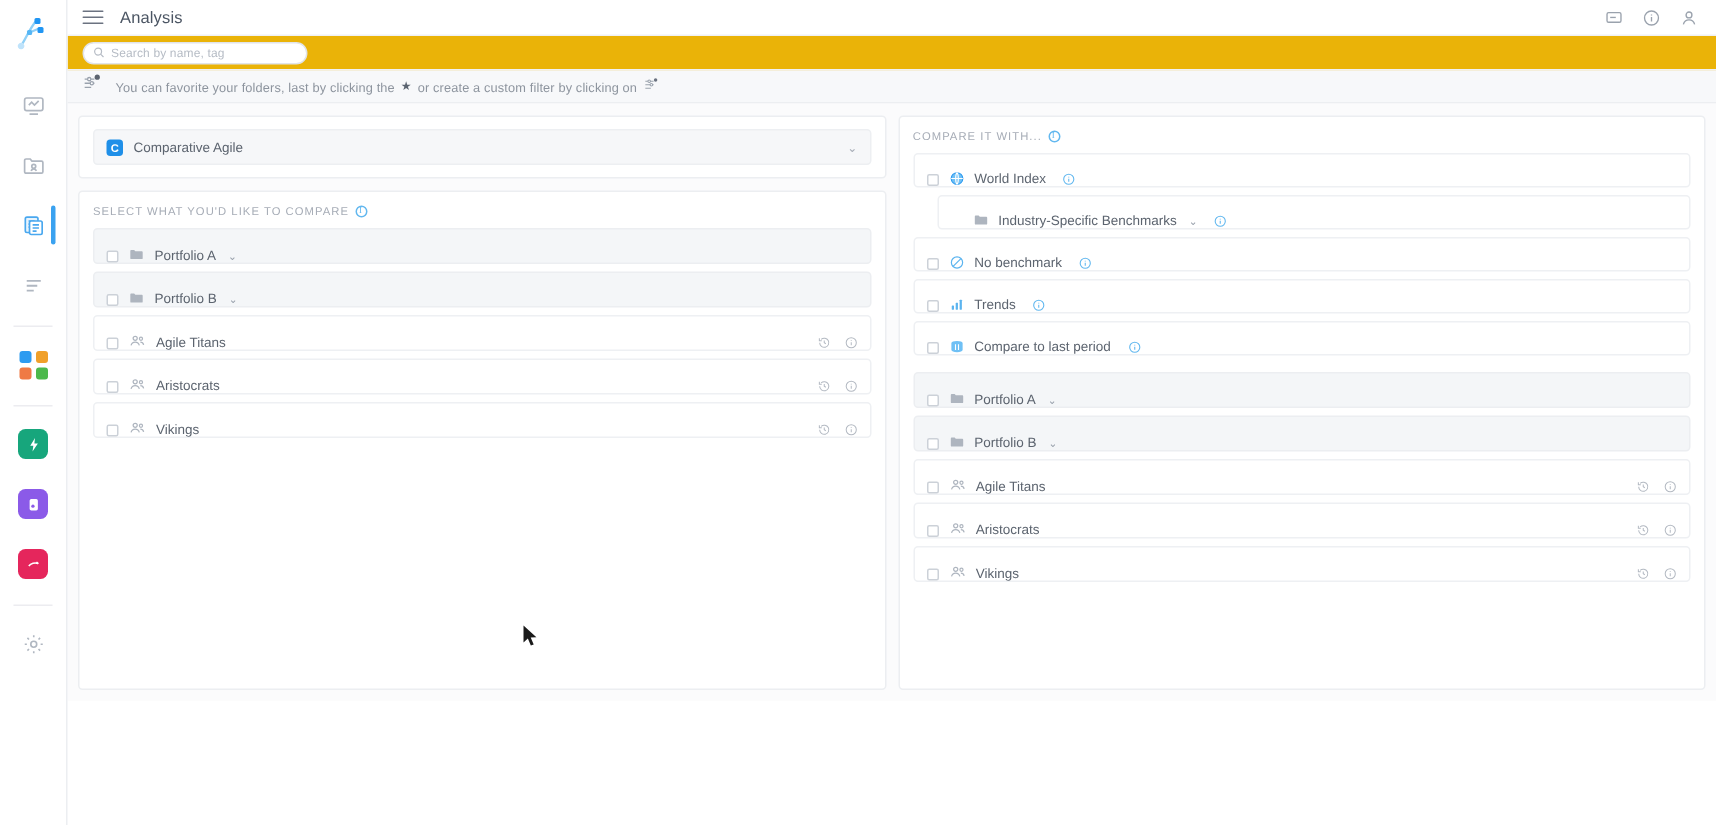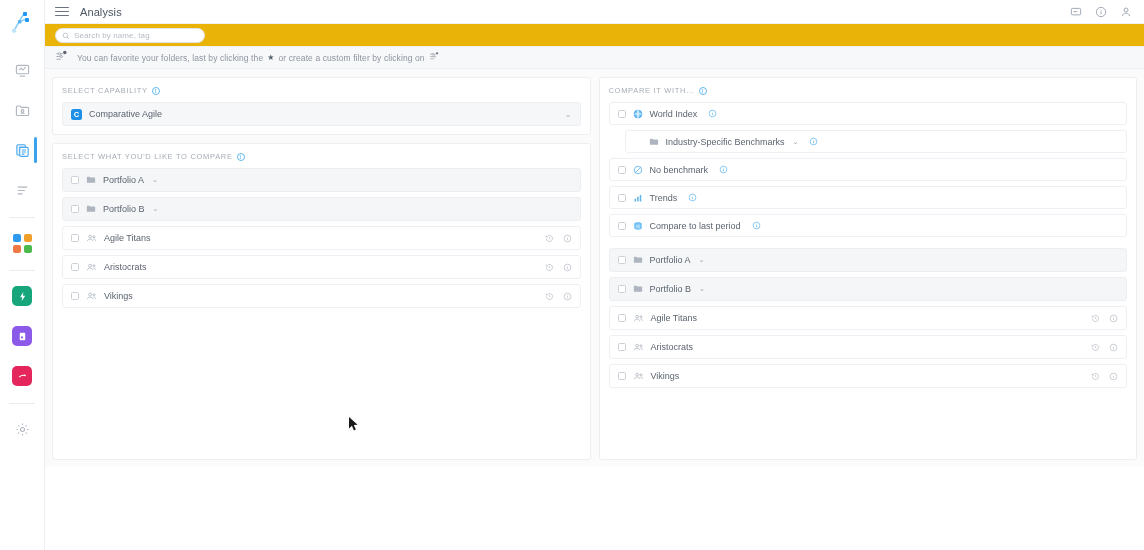--- a/index.html
+++ b/index.html
@@ -115,21 +115,21 @@
 
   .cbox {
     width:8px;height:8px;border:1px solid #ccd1d8;border-radius:1.5px;background:#fff;
     flex:0 0 8px; cursor:pointer;
   }
 
   
   .rows { display:flex; flex-direction:column; gap:5px; }
   .row {
     height: 24px; border:1px solid #eef0f3; border-radius:3px; background:#fff;
-    display:flex; align-items:center; padding: 0 8px; gap:7px; cursor:pointer;
+    display:flex; align-items:flex-end; padding: 0 8px; gap:7px; cursor:pointer;
   }
   .row.folder { background:#f4f6f8; border-color:#eceef1; }
   .row.tight { height:23px; }
   .row .name { font-size:9px; color:#5c646f; white-space:nowrap; }
   .row .chev-s { color:#98a0ab; font-size:7px; margin-left:1px; }
   .row-right { margin-left:auto; display:flex; align-items:center; gap:9px; }
   .mini-ico { width:9px;height:9px;color:#b3b9c2;display:flex;align-items:center;justify-content:center;cursor:pointer; }
   .indent { margin-left: 16px; }
 
   .ico { display:flex; align-items:center; justify-content:center; flex:0 0 auto; }
@@ -303,24 +303,20 @@
           </svg>
         </span>
       </div>
     </div>
 
     <div class="content">
 
       <div class="column">
 
         <div class="card">
-          <div class="section-label">
-            <span>SELECT CAPABILITY</span>
-            <span class="info-i">i</span>
-          </div>
           <div class="dropdown">
             <span class="cap-badge">C</span>
             <span class="label">Comparative Agile</span>
             <span class="chev">⌄</span>
           </div>
         </div>
 
         <div class="card grow">
           <div class="section-label">
             <span>SELECT WHAT YOU'D LIKE TO COMPARE</span>

